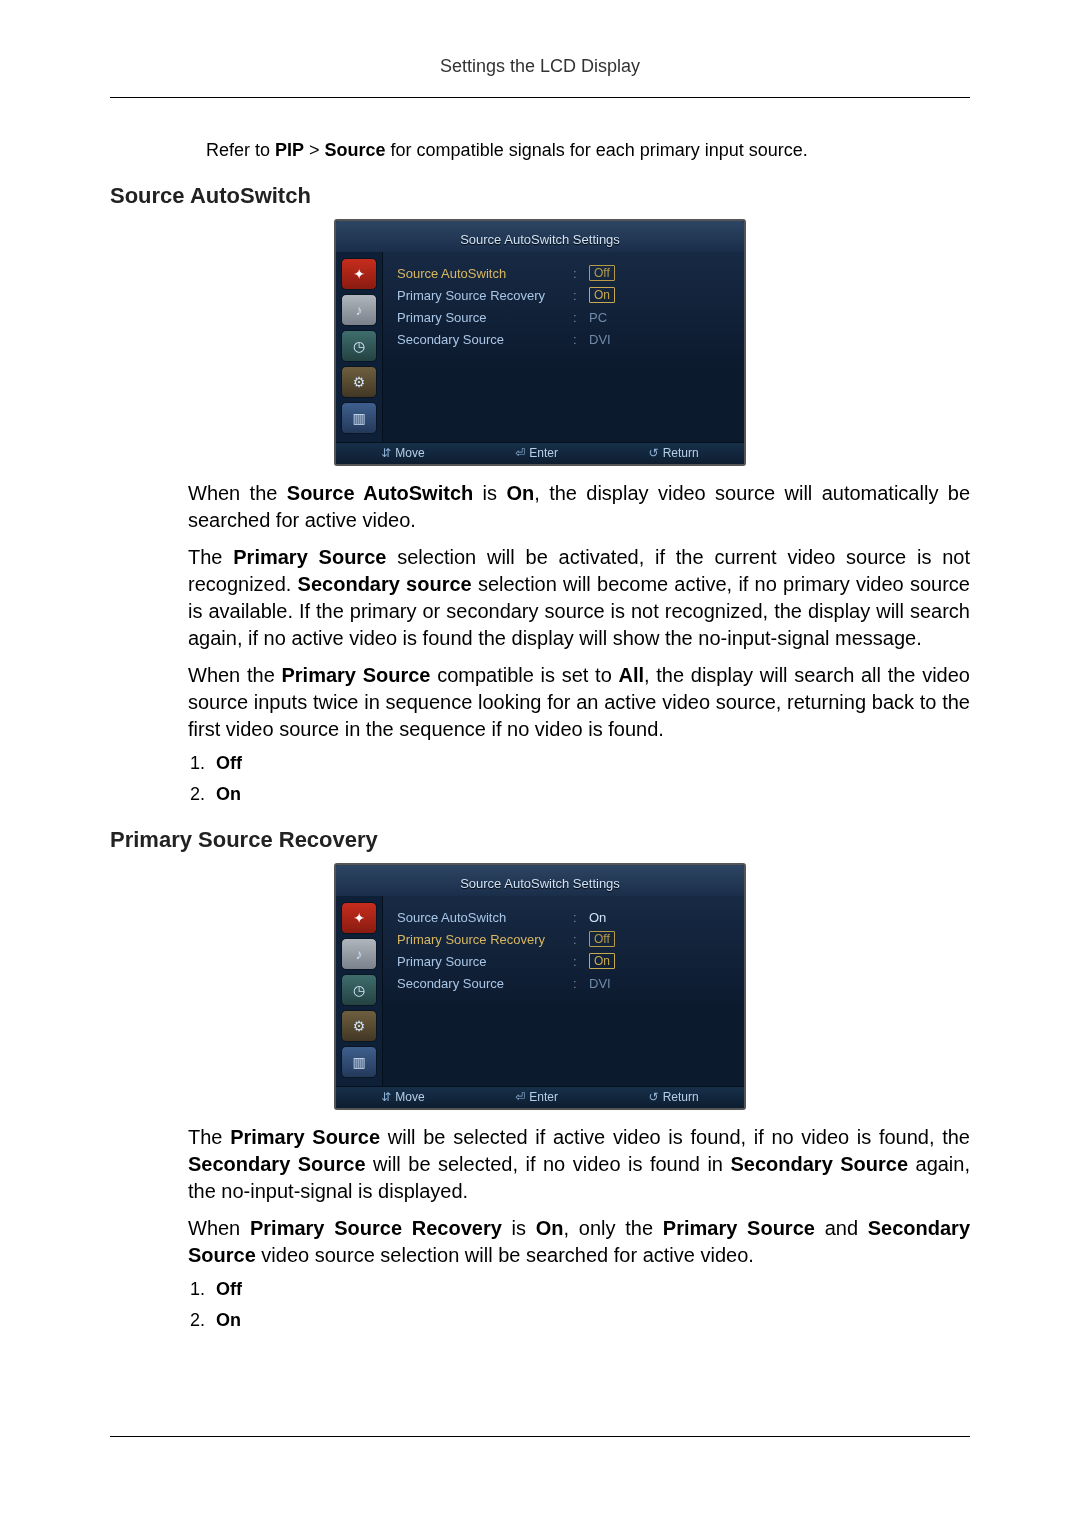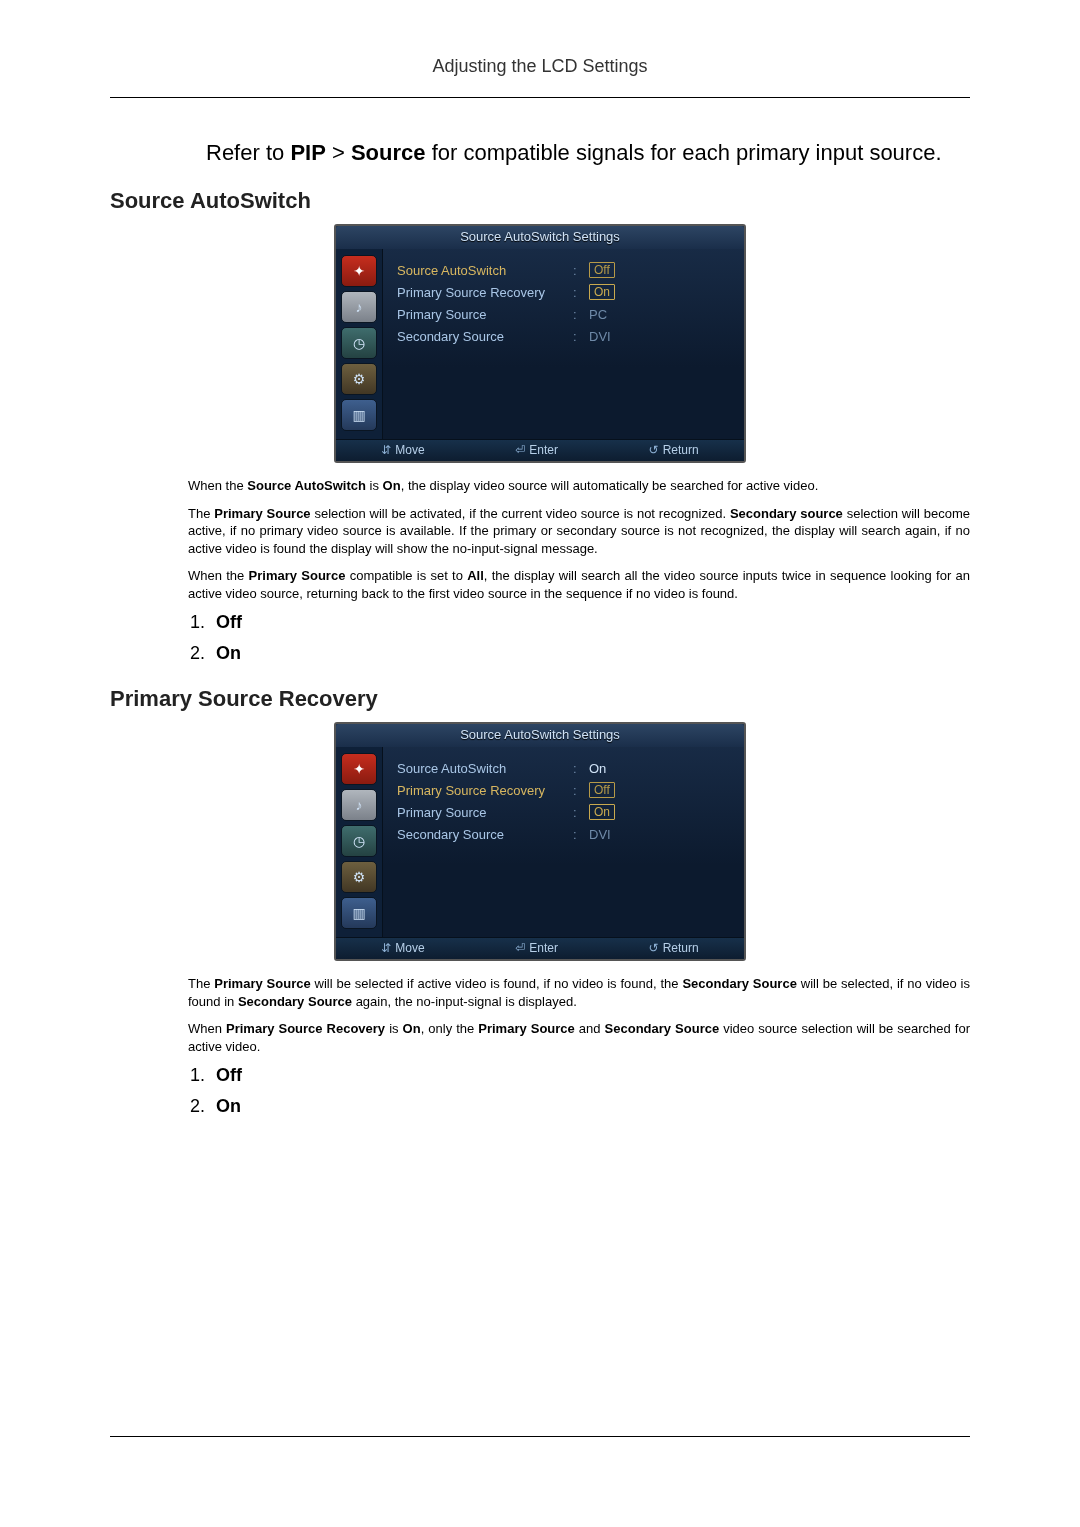--- a/index.html
+++ b/index.html
@@ -35,33 +35,33 @@
     left: 110px;
     right: 110px;
     border: none;
     border-top: 1px solid #000;
   }
   .body-col {
     margin-left: 78px;
     margin-right: 0;
   }
   .intro-line {
-    font-size: 22px;
+    font-size: 18px;
     text-align: left;
     margin-top: 56px;
     margin-left: 96px;
   }
   h2.section {
     font-size: 22px;
     font-weight: bold;
     color: #222;
     margin: 22px 0 10px 0;
   }
   p.para {
-    font-size: 13px;
+    font-size: 20px;
     line-height: 1.35;
     margin: 10px 0;
     text-align: justify;
   }
   ol.nums {
     font-size: 18px;
     margin: 10px 0 10px 0;
     padding-left: 22px;
   }
   ol.nums li {
@@ -80,21 +80,21 @@
     width: 408px;
     border: 2px solid #555;
     background: linear-gradient(#1a2e4a, #0c1a2e 60%, #0c1a2e);
     border-radius: 3px;
     font-size: 13px;
     color: #a9c6e6;
     position: relative;
   }
   .osd-title {
     text-align: center;
-    padding: 3px 0 5px 0;
+    padding: 11px 0 5px 0;
     color: #cfe2f6;
     font-size: 13px;
     background: linear-gradient(#2d4563, #1a2e4a);
     border-top-left-radius: 3px;
     border-top-right-radius: 3px;
     text-shadow: 0 1px 1px #000;
   }
   .osd-body {
     display: flex;
     min-height: 190px;
@@ -179,21 +179,21 @@
   .osd-foot .glyph {
     font-size: 12px;
     color: #8fb2d6;
   }
 </style>
 </head>
 <body>
 
 <div class="page">
 
-  <div class="page-header">Adjusting the LCD Settings</div>
+  <div class="page-header">Settings the LCD Display</div>
   <hr class="hr-top">
 
   <p class="intro-line">
     <span>Refer to </span><span class="bold">PIP</span><span> &gt; </span><span class="bold">Source</span><span> for compatible signals for each primary input source.</span>
   </p>
 
   <h2 class="section">Source AutoSwitch</h2>
 
   <div class="osd-wrap">
     <div class="osd">

